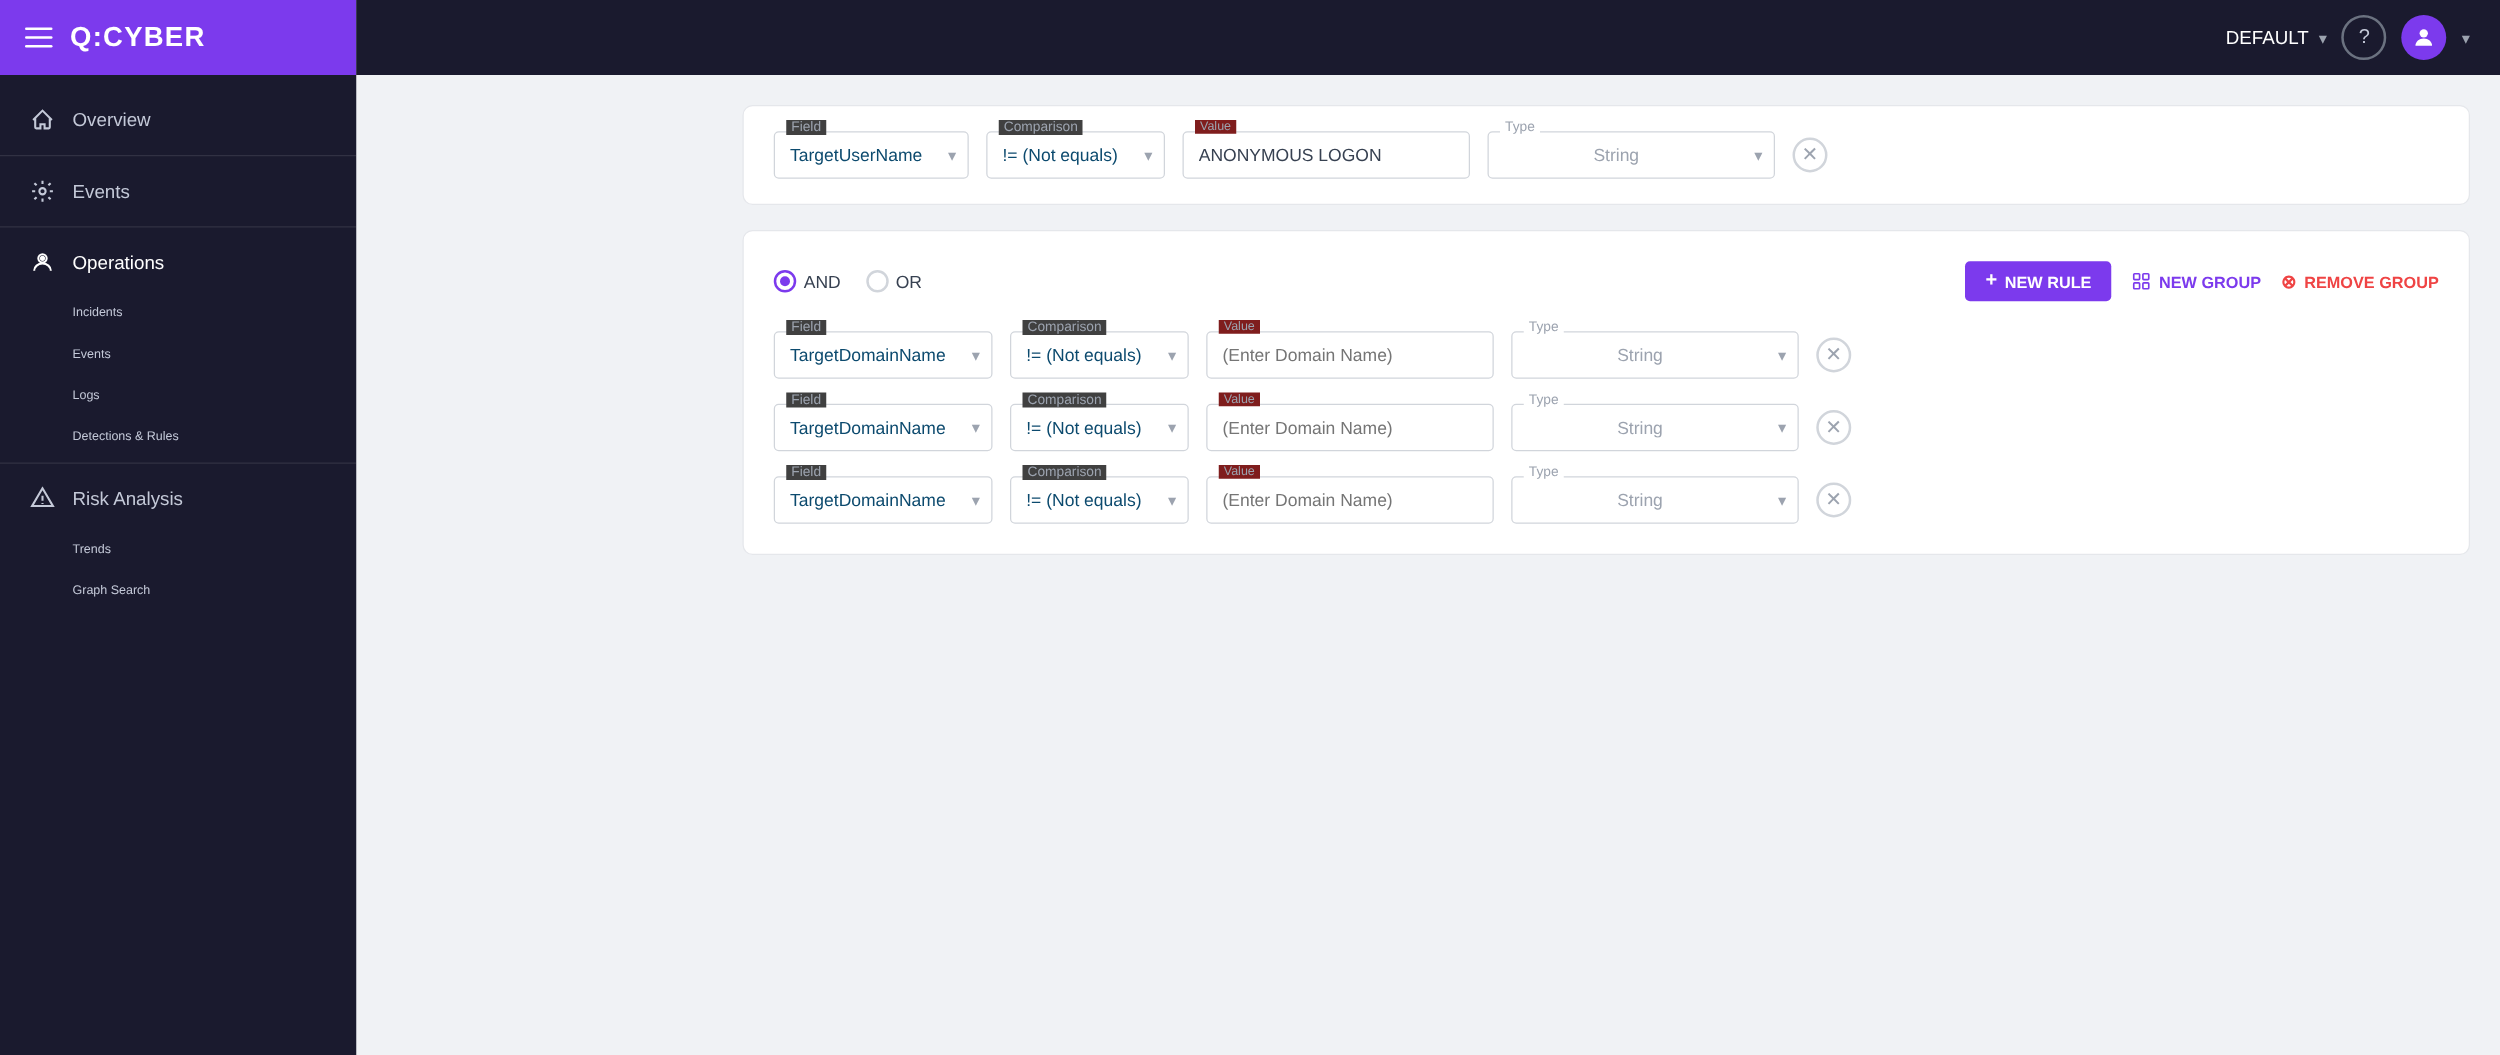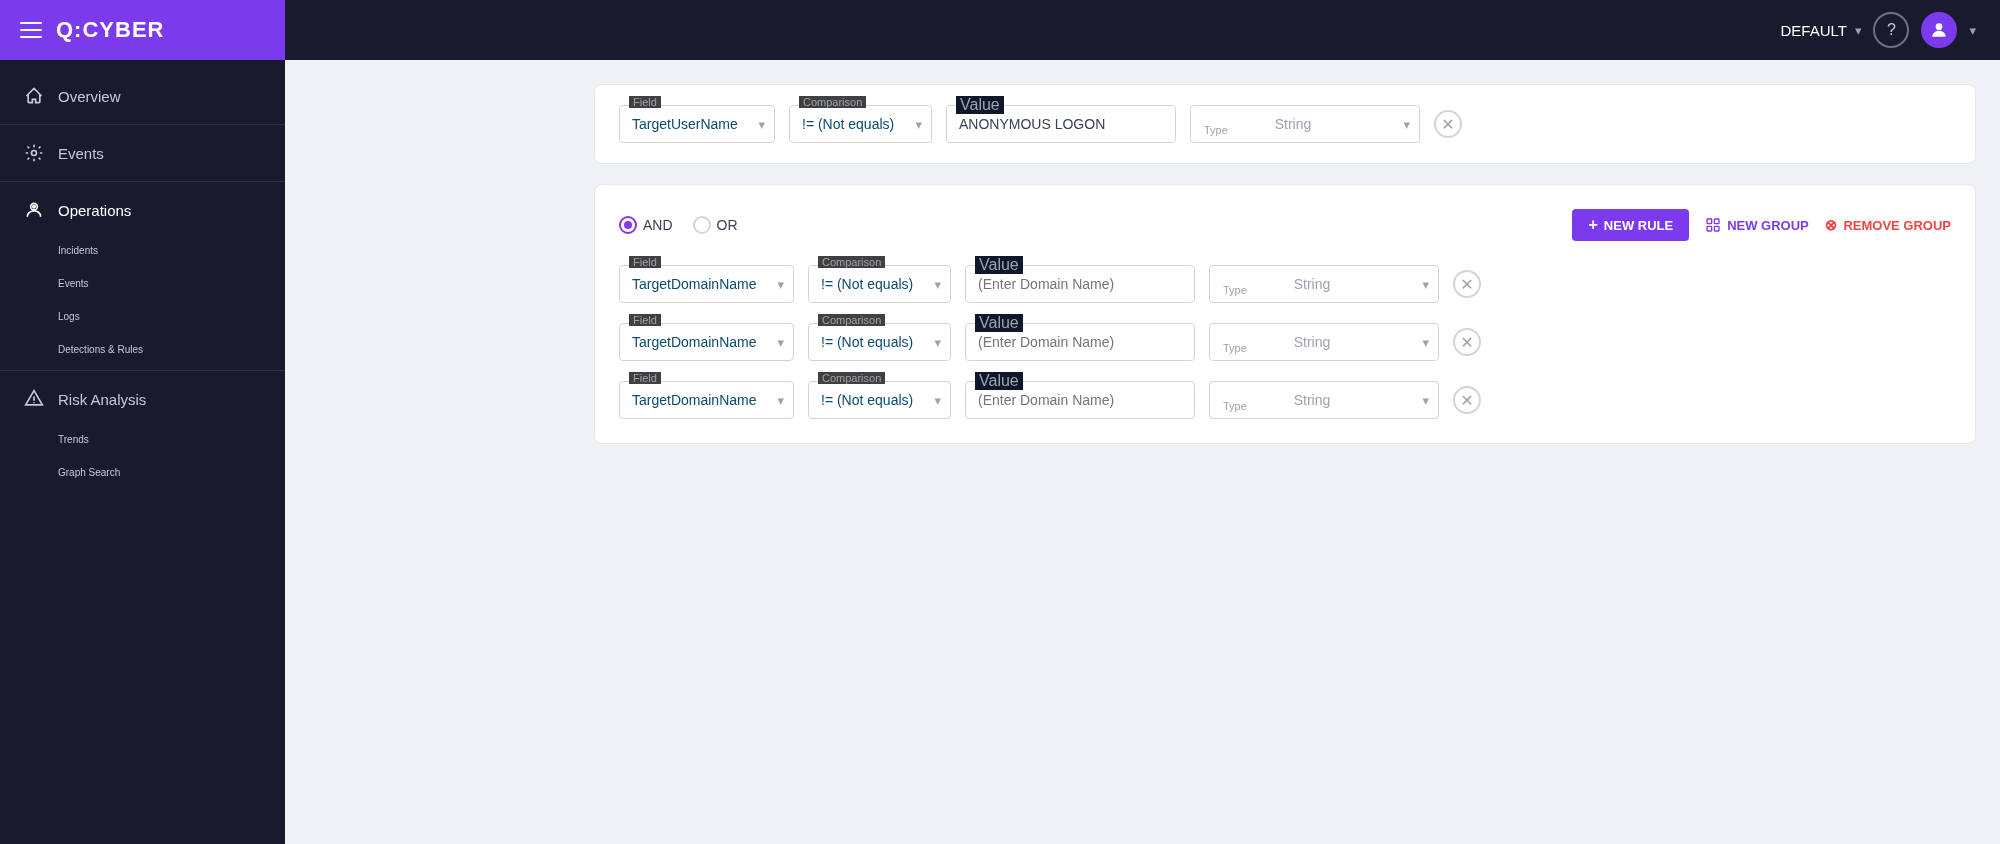--- a/index.html
+++ b/index.html
@@ -121,33 +121,33 @@
     }
     .select-wrapper::after {
       content: '▾'; position: absolute; right: 10px; top: 50%; transform: translateY(-50%);
       color: #9ca3af; pointer-events: none; font-size: 13px;
     }
     .value-input-wrapper {
       position: relative; display: flex; flex-direction: column;
     }
     .value-input-wrapper .field-label {
       position: absolute; top: -9px; left: 10px;
-      font-size: 16px; color: #9ca3af; background: #0f172a; padding: 0 4px; z-index: 1;
+      font-size: 10px; color: #9ca3af; background: #7f1d1d; padding: 0 4px; z-index: 1;
     }
     .value-input-wrapper input {
       border: 1px solid #d1d5db; border-radius: 4px; padding: 10px 12px;
       font-size: 14px; color: #374151; background: #fff; outline: none;
       min-width: 230px;
     }
     .type-select-wrapper {
       position: relative; display: flex; flex-direction: column;
     }
     .type-select-wrapper .field-label {
       position: absolute; top: -9px; left: 10px;
-      font-size: 11px; color: #9ca3af; background: #fff; padding: 0 4px; z-index: 1; margin-top: 28px;
+      font-size: 11px; color: #9ca3af; background: #fff; padding: 0 4px; z-index: 1;
     }
     .type-select-wrapper select {
       border: 1px solid #d1d5db; border-radius: 4px; padding: 10px 36px 10px 12px;
       font-size: 14px; color: #9ca3af; background: #fff; cursor: pointer;
       appearance: none; outline: none; min-width: 230px; text-align: center;
     }
     .type-select-wrapper::after {
       content: '▾'; position: absolute; right: 10px; top: 50%; transform: translateY(-50%);
       color: #9ca3af; pointer-events: none; font-size: 13px;
     }

